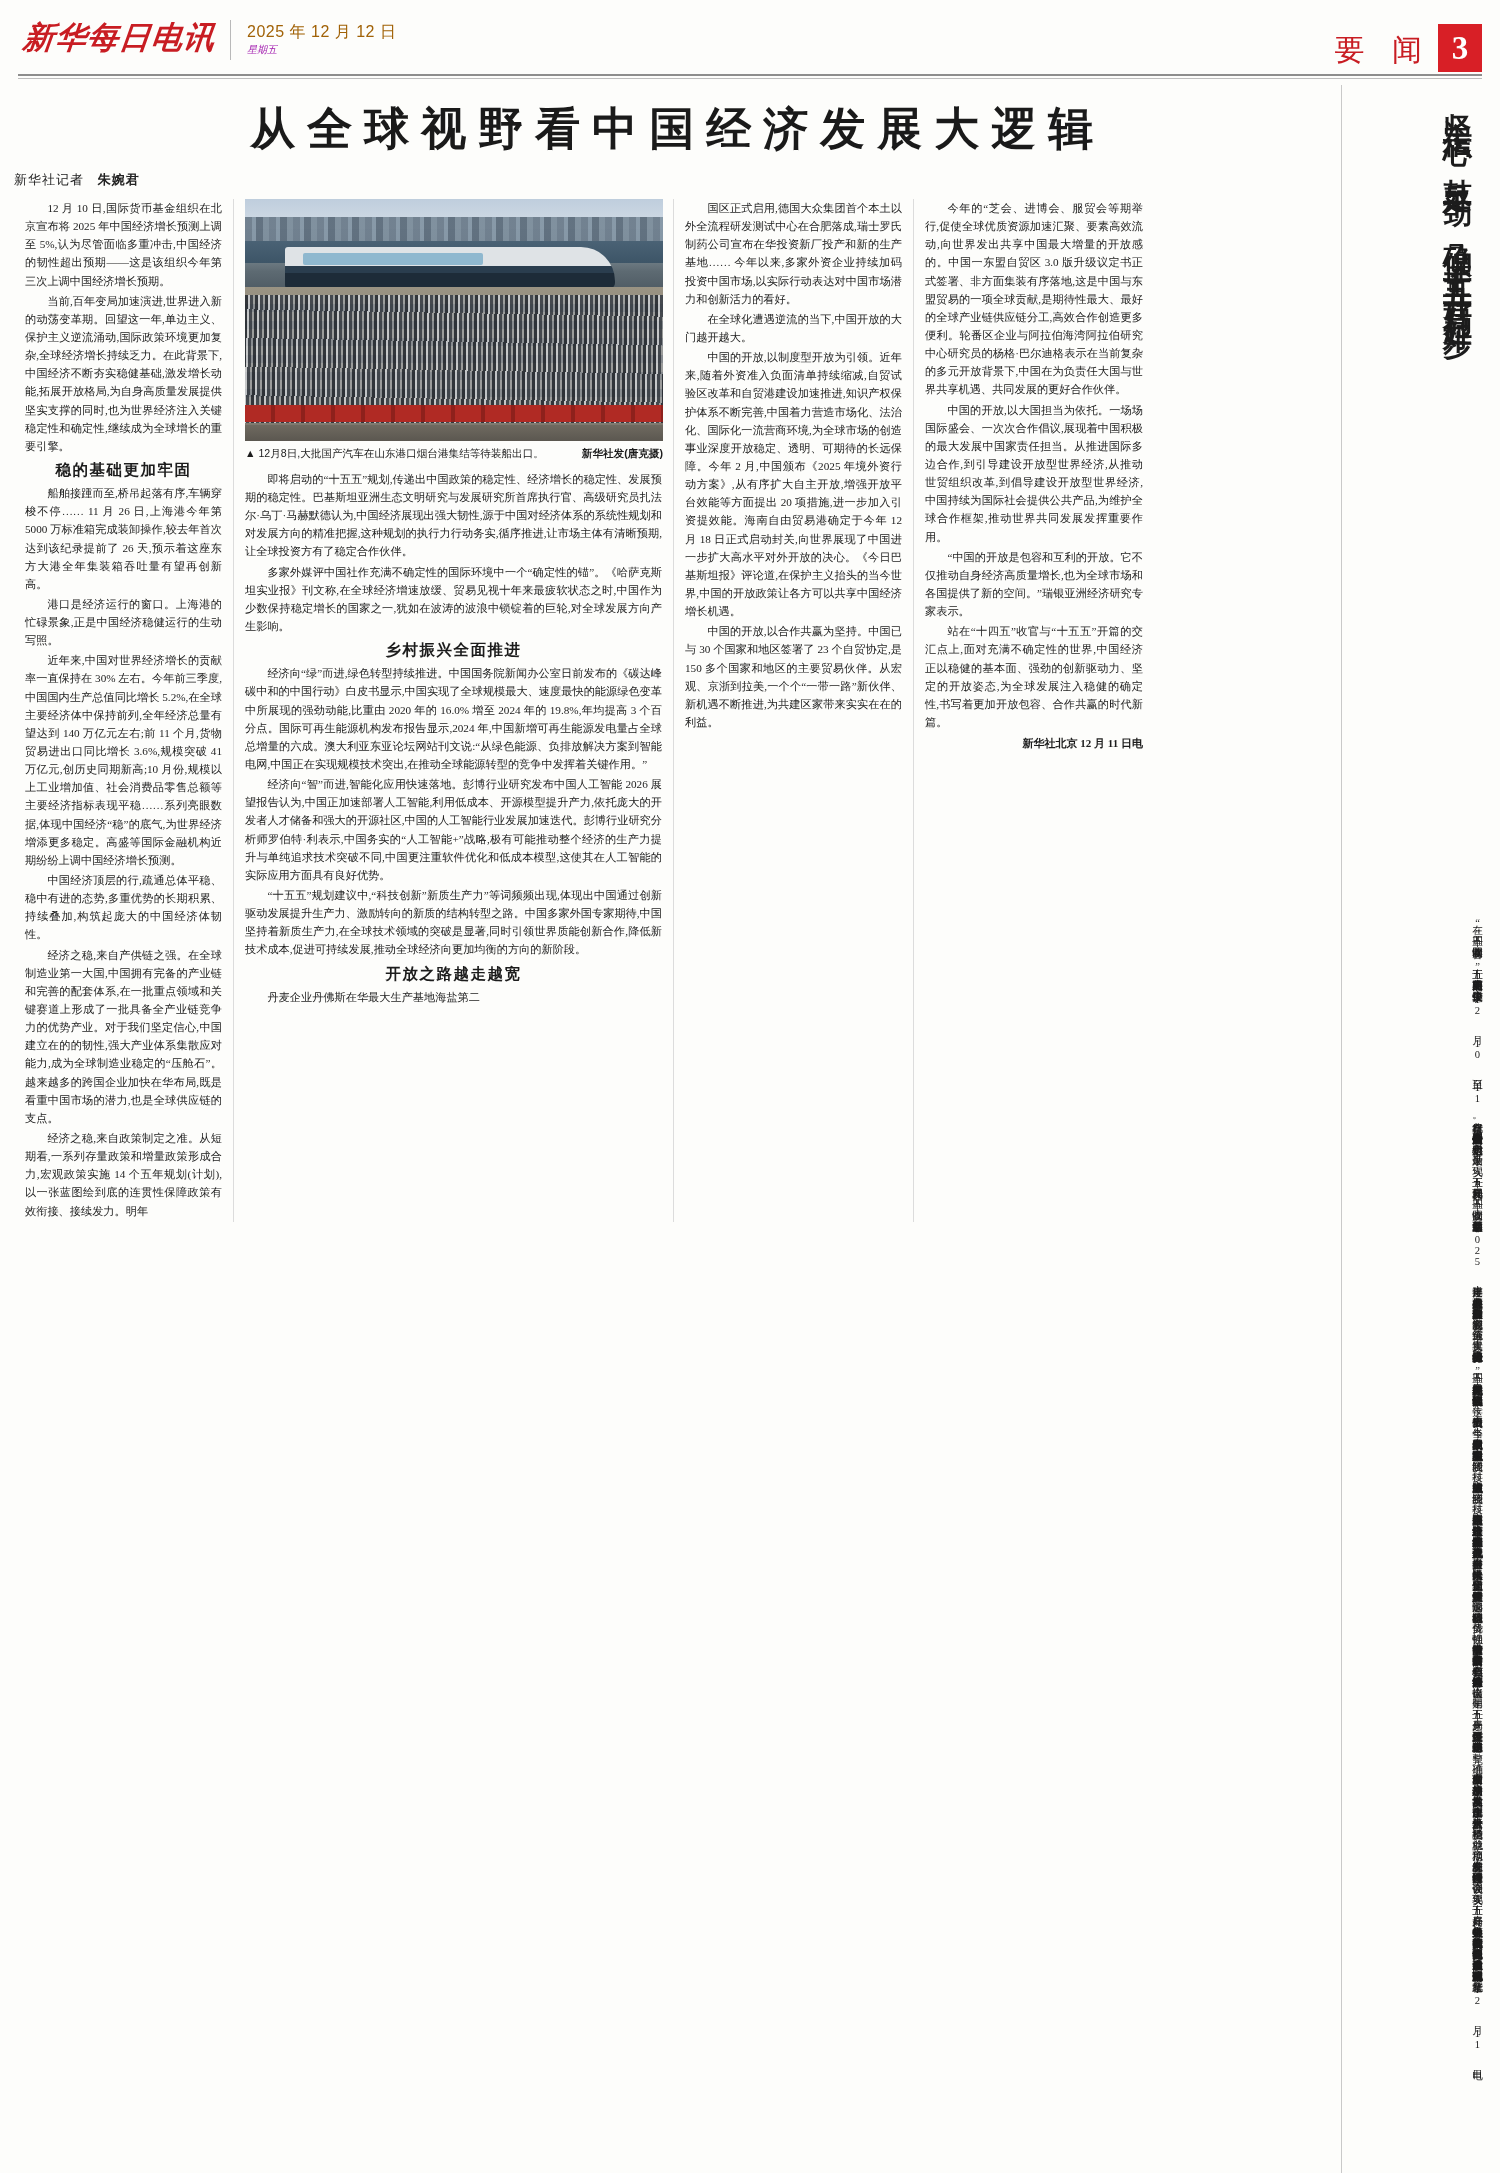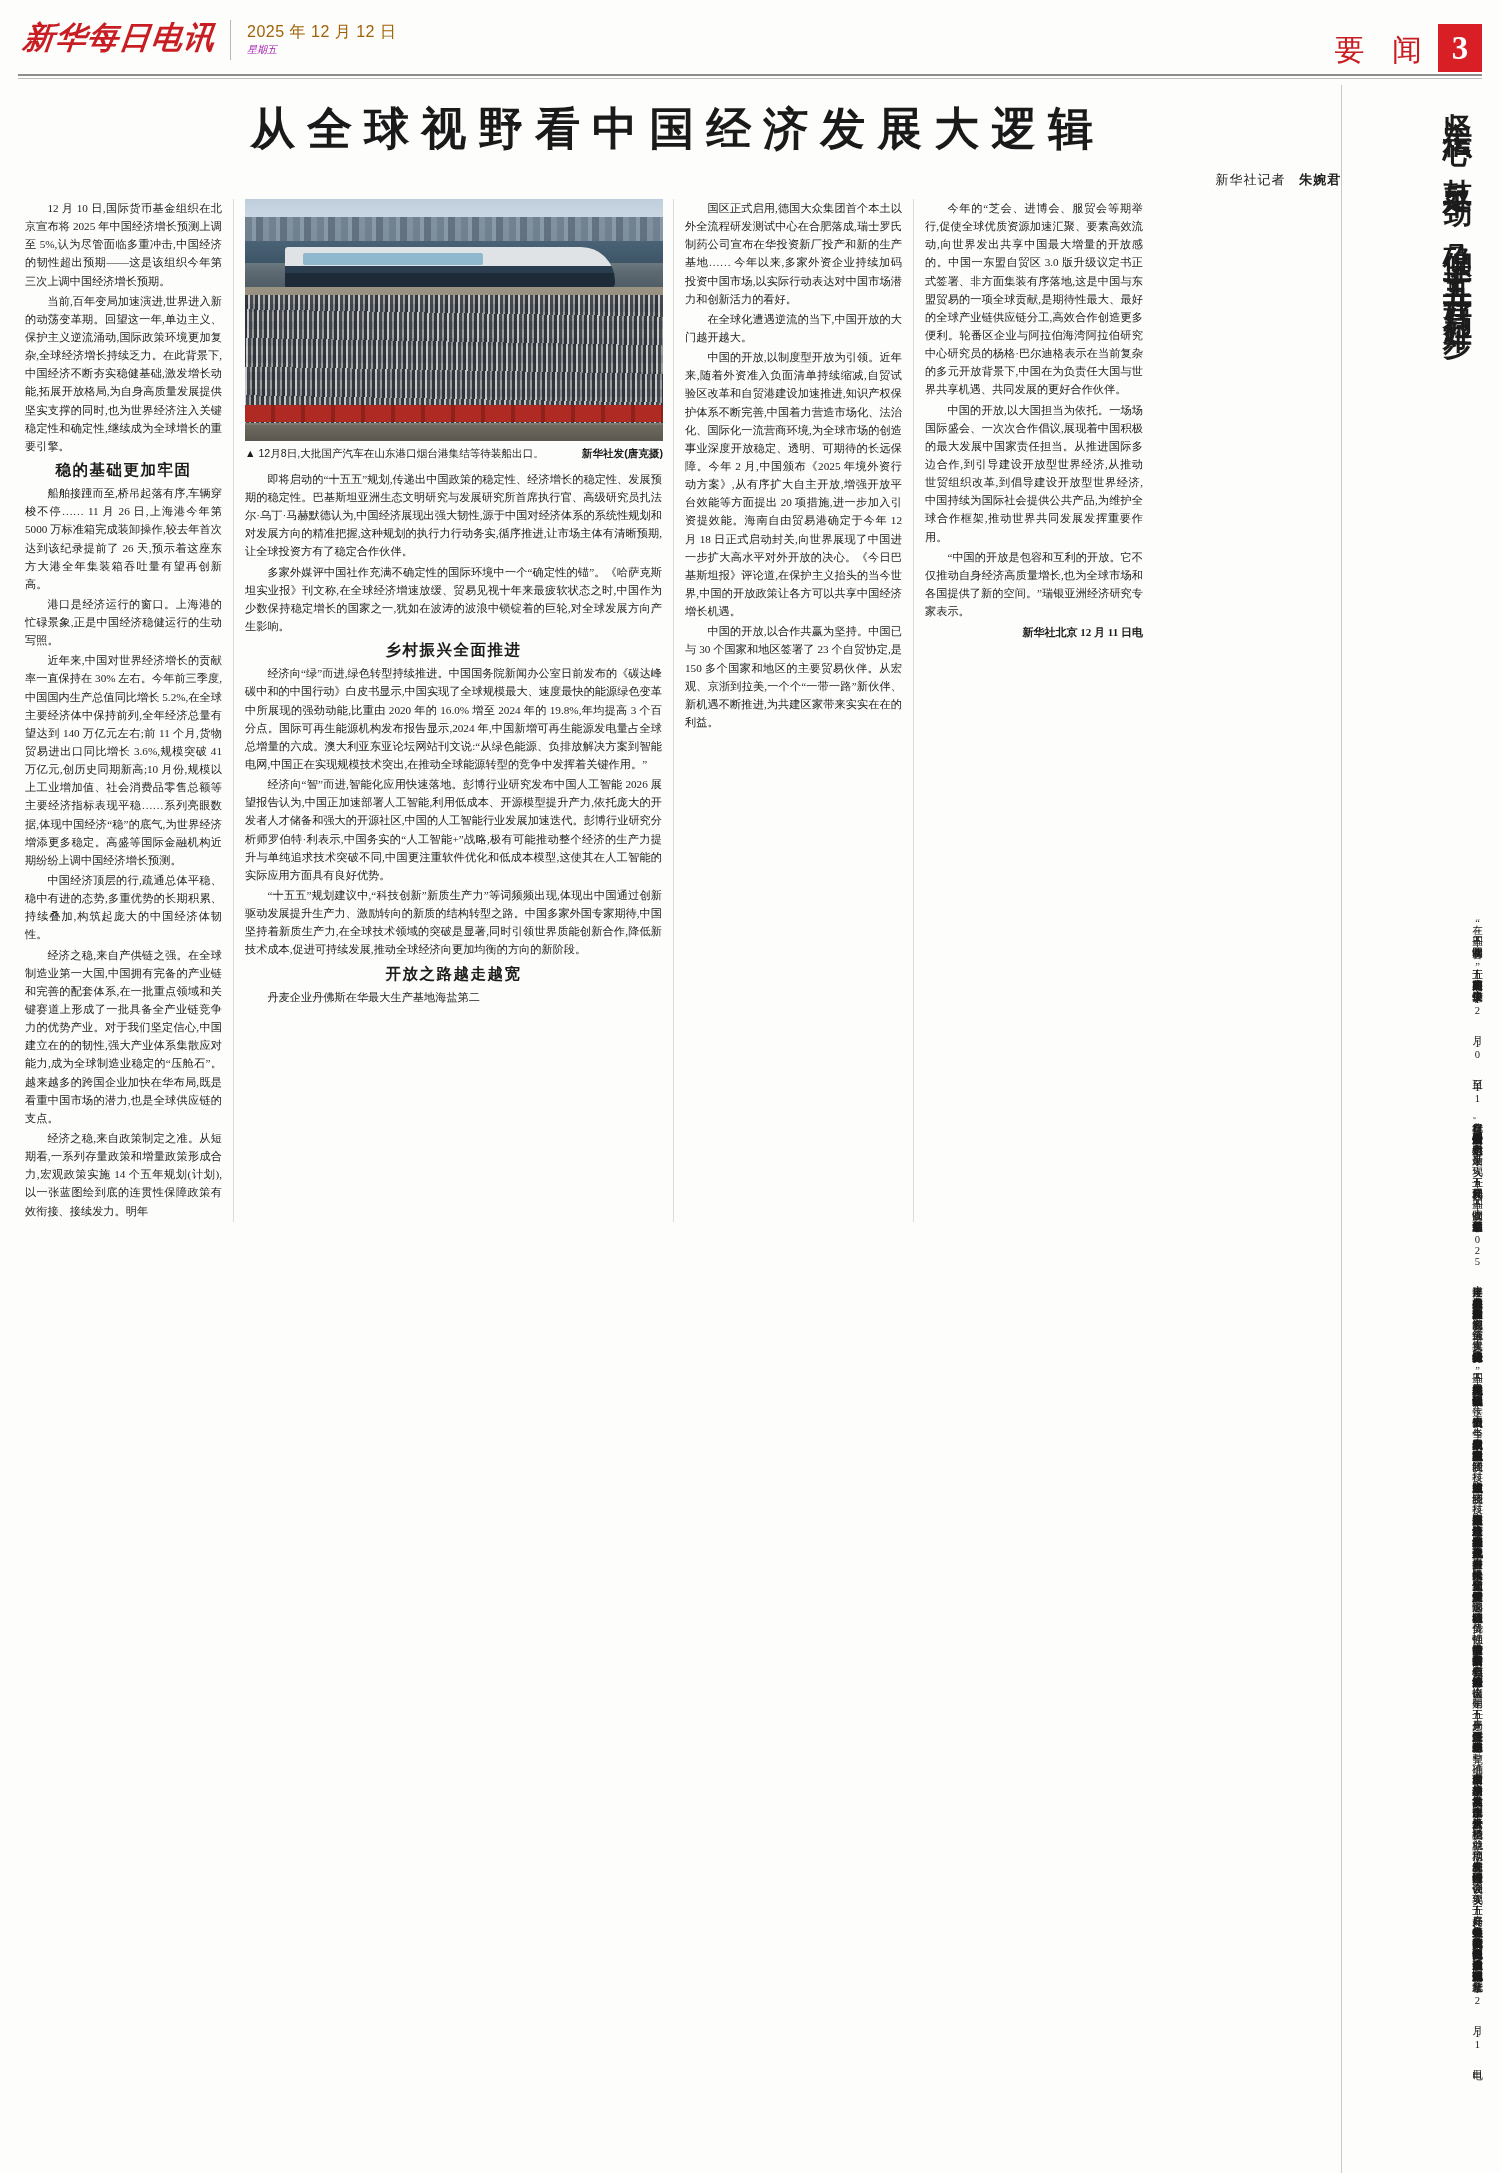--- a/index.html
+++ b/index.html
@@ -47,21 +47,21 @@
   .right-rail { width:146px; border-left:1px solid #c9c9c9; padding-left:6px; position:relative; }
 
   
   .headline {
     text-align:center;
     font-size:45px; font-weight:bold; letter-spacing:12px;
     padding:14px 0 4px 0; color:#1a1a1a;
     font-family:"Liberation Serif", serif;
   }
   .byline {
-    text-align:right; font-size:13px; color:#222; letter-spacing:1px;
+    text-align:left; font-size:13px; color:#222; letter-spacing:1px;
     padding:8px 0 10px 0; font-family:"Liberation Sans", sans-serif;
   }
   .byline b { font-weight:bold; }
 
   
   .top-cols { display:flex; gap:0; }
   .col { padding:0 11px; font-size:11.2px; line-height:1.62; text-align:justify; }
   .col.c1 { width:220px; border-right:1px solid #dcdcdc; }
   .col.c2 { width:440px; border-right:1px solid #dcdcdc; }
   .col.c3 { width:240px; border-right:1px solid #dcdcdc; }
@@ -197,20 +197,21 @@
           <p>国区正式启用,德国大众集团首个本土以外全流程研发测试中心在合肥落成,瑞士罗氏制药公司宣布在华投资新厂投产和新的生产基地…… 今年以来,多家外资企业持续加码投资中国市场,以实际行动表达对中国市场潜力和创新活力的看好。</p>
           <p>在全球化遭遇逆流的当下,中国开放的大门越开越大。</p>
           <p>中国的开放,以制度型开放为引领。近年来,随着外资准入负面清单持续缩减,自贸试验区改革和自贸港建设加速推进,知识产权保护体系不断完善,中国着力营造市场化、法治化、国际化一流营商环境,为全球市场的创造事业深度开放稳定、透明、可期待的长远保障。今年 2 月,中国颁布《2025 年境外资行动方案》,从有序扩大自主开放,增强开放平台效能等方面提出 20 项措施,进一步加入引资提效能。海南自由贸易港确定于今年 12 月 18 日正式启动封关,向世界展现了中国进一步扩大高水平对外开放的决心。《今日巴基斯坦报》评论道,在保护主义抬头的当今世界,中国的开放政策让各方可以共享中国经济增长机遇。</p>
           <p>中国的开放,以合作共赢为坚持。中国已与 30 个国家和地区签署了 23 个自贸协定,是 150 多个国家和地区的主要贸易伙伴。从宏观、京浙到拉美,一个个“一带一路”新伙伴、新机遇不断推进,为共建区家带来实实在在的利益。</p>
         </div>
 
         <div class="col c4">
           <p>今年的“芝会、进博会、服贸会等期举行,促使全球优质资源加速汇聚、要素高效流动,向世界发出共享中国最大增量的开放感的。中国一东盟自贸区 3.0 版升级议定书正式签署、非方面集装有序落地,这是中国与东盟贸易的一项全球贡献,是期待性最大、最好的全球产业链供应链分工,高效合作创造更多便利。轮番区企业与阿拉伯海湾阿拉伯研究中心研究员的杨格·巴尔迪格表示在当前复杂的多元开放背景下,中国在为负责任大国与世界共享机遇、共同发展的更好合作伙伴。</p>
           <p>中国的开放,以大国担当为依托。一场场国际盛会、一次次合作倡议,展现着中国积极的最大发展中国家责任担当。从推进国际多边合作,到引导建设开放型世界经济,从推动世贸组织改革,到倡导建设开放型世界经济,中国持续为国际社会提供公共产品,为维护全球合作框架,推动世界共同发展发挥重要作用。</p>
           <p>“中国的开放是包容和互利的开放。它不仅推动自身经济高质量增长,也为全球市场和各国提供了新的空间。”瑞银亚洲经济研究专家表示。</p>
+          <p>站在“十四五”收官与“十五五”开篇的交汇点上,面对充满不确定性的世界,中国经济正以稳健的基本面、强劲的创新驱动力、坚定的开放姿态,为全球发展注入稳健的确定性,书写着更加开放包容、合作共赢的时代新篇。</p>
           <div class="endline">新华社北京 12 月 11 日电</div>
         </div>
 
       </div>
     </div>
 
     <div class="right-rail">
       <div class="rail-head">坚定信心、鼓足干劲,确保『十五五』开好局起好步</div>
       <div class="rail-text"><span>在“十四五”即将圆满收官、“十五五”即将开启的重要历史节点上,中央经济工作会议 12 月 10 日至 11 日在北京举行。这是党的二十届四中全会后中央召开的一次十分重要的会议,对于我们坚定信心、鼓足干劲,实现“十五五”良好开局和实现“十四五”圆满收官,起到非常重要的引领。</span><span>2025 年接近尾声,各方面的发展成果振奋人心。在外部压力加大和内部困难较多的复杂局面下,我们沉着应变、综合施策、真抓实干,保持了经济平稳运行和社会大局稳定,“十四五”规划主要目标任务即将胜利完成,我国经济展现出强大的韧性和活力。</span><span>这一年,我们更放自平衡,当今年,我们更加为在中国发展的成绩单;看我国家重要影响力和重大成就,我国经济、科技、国防等领域的重大成就,我国经济、科技、国防等主要领域再上新台阶,经济总量连续迈上新台阶,中国经济的总量和质量都在稳步提升,现代化产业体系建设成效显著,乡村振兴全面推进,人民生活水平持续改善。</span><span>这让我们更加坚信,做好明年经济工作意义重大、影响深远。当前我国经济基础稳、优势多、韧性强、潜能大的基本特质没有变,支撑高质量发展的要素条件不断集聚,我们完全有信心、有能力推动经济持续回升向好。</span><span>会议指出,明年是“十五五”开局之年,做好经济工作至关重要。要坚持稳中求进工作总基调,完整、准确、全面贯彻新发展理念,加快构建新发展格局,扎实推动高质量发展,进一步全面深化改革,扩大高水平对外开放,坚持稳增长、稳就业、稳预期,统筹发展和安全,保持经济运行在合理区间。</span><span>会议强调,要实现“十五五”良好开局,必须坚持党中央集中统一领导,发挥我国社会主义制度的显著优势,把各方面的积极性充分调动起来,形成推动高质量发展的强大合力,共同谱写中国式现代化建设新篇章。</span><span>新华社北京 12 月 11 日电</span></div>
     </div>

